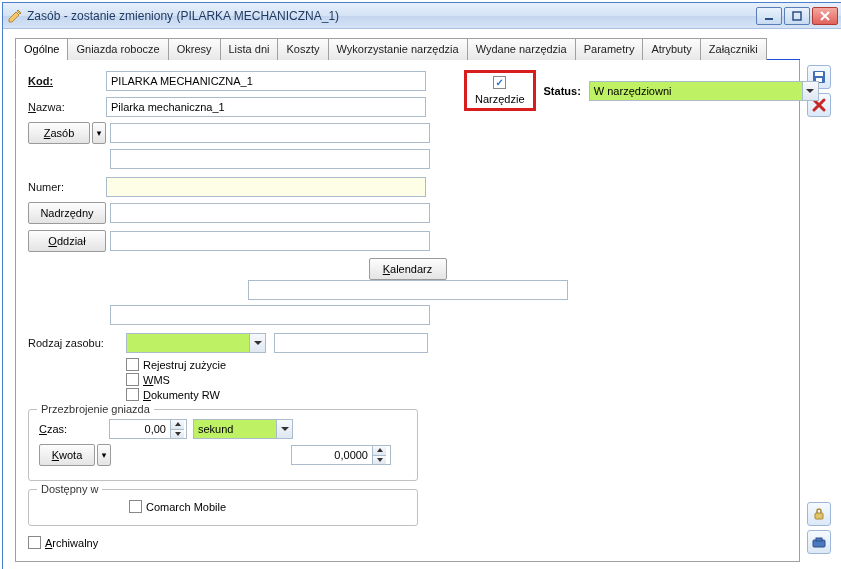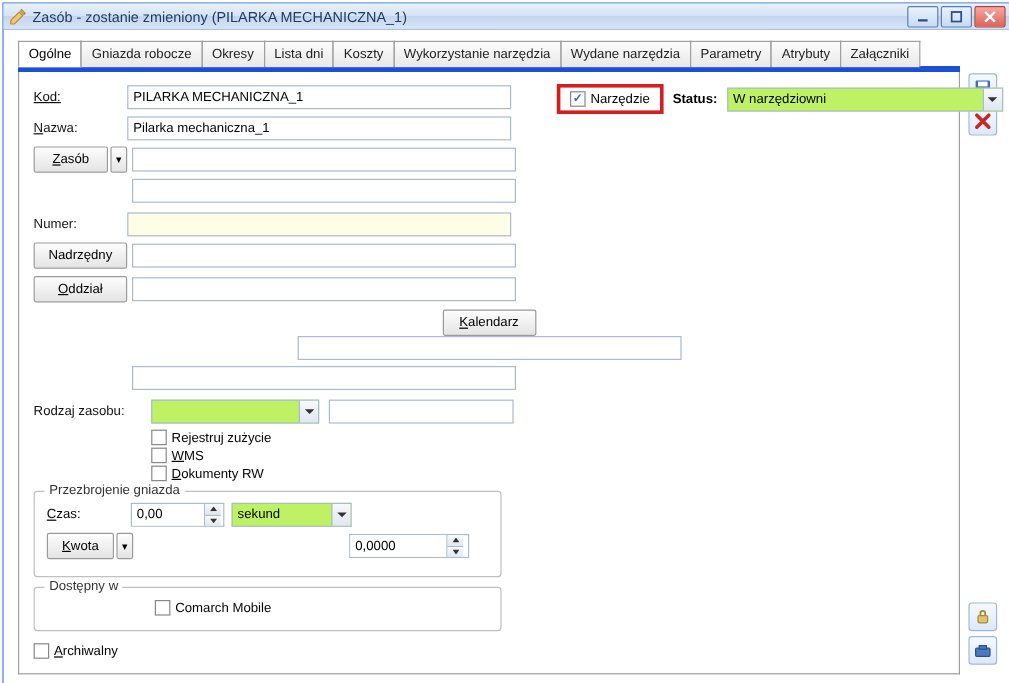--- a/index.html
+++ b/index.html
@@ -14,49 +14,49 @@
 .winbtn { width: 26px; height: 18px; border: 1px solid #5a7fb6; border-radius: 2px; background: linear-gradient(to bottom, #eaf2fc, #c8dbf2); display: flex; align-items: center; justify-content: center; cursor: pointer; }
 .winbtn svg { width: 10px; height: 10px; }
 .winbtn.close { background: linear-gradient(to bottom, #f4a8a2, #e06259); border-color: #b23c33; }
 .winbtn.close svg { stroke: #fff; }
 
 .window-body { flex: 1; display: flex; padding: 8px 8px 8px 12px; gap: 4px; }
 
 .main-col { flex: 1; display: flex; flex-direction: column; }
 .side-col { width: 30px; display: flex; flex-direction: column; justify-content: space-between; align-items: center; padding: 28px 0 4px 0; }
 
-.tabs { display: flex; border-bottom: 5px solid #1d4ed8; }
+.tabs { display: flex; border-bottom: 1px solid #1d4ed8; }
 .tab { padding: 4px 8px; border: 1px solid #a0a0a0; border-bottom: none; background: linear-gradient(to bottom, #fcfcfc, #e8e8e8); margin-right: -1px; cursor: pointer; color: #222; position: relative; top: 1px; }
 .tab.active { background: #fff; border-bottom: 1px solid #fff; color: #000; }
 
 .tab-content { flex: 1; border: 1px solid #a0a0a0; border-top: none; padding: 10px 12px; background: #fff; position: relative; }
 
 .form-row { display: flex; align-items: center; margin-bottom: 4px; min-height: 22px; }
 .form-label { width: 78px; color: #111; }
-.form-label[data-name="label-kod"] { font-weight: normal; text-decoration: underline; }
+.form-label[data-name="label-kod"] { font-weight: bold; text-decoration: underline; }
 .form-label u { text-decoration: underline; }
 
 .text-input { height: 20px; border: 1px solid #abc; padding: 0 4px; background: #fff; }
 .text-input.highlight { background: #fefee6; }
 .btn { height: 22px; border: 1px solid #9a9a9a; background: linear-gradient(to bottom, #fdfdfd, #e4e4e4); padding: 0 6px; cursor: pointer; border-radius: 2px; min-width: 78px; text-align: center; }
 .btn.small { min-width: 14px; width: 14px; padding: 0; font-size: 9px; }
 
 .dropdown { height: 20px; border: 1px solid #abc; background: #bef264; display: flex; align-items: center; position: relative; }
 .dropdown .dd-text { flex: 1; padding: 0 4px; }
 .dropdown .dd-arrow { width: 16px; height: 100%; border-left: 1px solid #abc; display: flex; align-items: center; justify-content: center; background: linear-gradient(to bottom,#f7f9fc,#dfe7f2); cursor: pointer; }
 .dd-arrow svg { width: 8px; height: 8px; fill: #333; }
 
 .checkbox-row { display: flex; align-items: center; gap: 4px; margin: 2px 0; }
 .chk { width: 13px; height: 13px; border: 1px solid #888; background: #fff; display: inline-flex; align-items: center; justify-content: center; cursor: pointer; }
 .chk.checked::after { content: '✓'; color: #2a6fc9; font-size: 10px; font-weight: bold; line-height: 1; }
 
-.highlight-box { border: 3px solid #d91d1d; padding: 3px 8px; display: inline-flex; align-items: center; gap: 4px; }
+.highlight-box { border: 3px solid #d91d1d; padding: 3px 8px; display: inline-flex; align-items: center; gap: 4px; flex-direction: column; }
 
 .spinner { display: flex; align-items: center; height: 20px; border: 1px solid #abc; background: #fff; }
-.spinner input { border: none; text-align: left; padding: 0 4px; height: 100%; width: 60px; outline: none; }
+.spinner input { border: none; text-align: right; padding: 0 4px; height: 100%; width: 60px; outline: none; }
 .spinner .spin-btns { width: 14px; height: 100%; display: flex; flex-direction: column; border-left: 1px solid #abc; }
 .spin-btns div { flex: 1; display: flex; align-items: center; justify-content: center; cursor: pointer; background: linear-gradient(to bottom,#f7f9fc,#dfe7f2); }
 .spin-btns div:first-child { border-bottom: 1px solid #abc; }
 .spin-btns svg { width: 6px; height: 4px; fill: #333; }
 
 .group-box { border: 1px solid #c0c0c0; border-radius: 3px; padding: 8px 26px 10px 10px; position: relative; margin-top: 8px; }
 .group-box .legend { position: absolute; top: -7px; left: 8px; background: #fff; padding: 0 4px; color: #333; }
 
 .side-btn { width: 24px; height: 24px; border: 1px solid #9db7da; border-radius: 3px; background: linear-gradient(to bottom,#f6faff,#dce8f7); display: flex; align-items: center; justify-content: center; cursor: pointer; margin-bottom: 4px; }
 .side-btn svg { width: 16px; height: 16px; }

